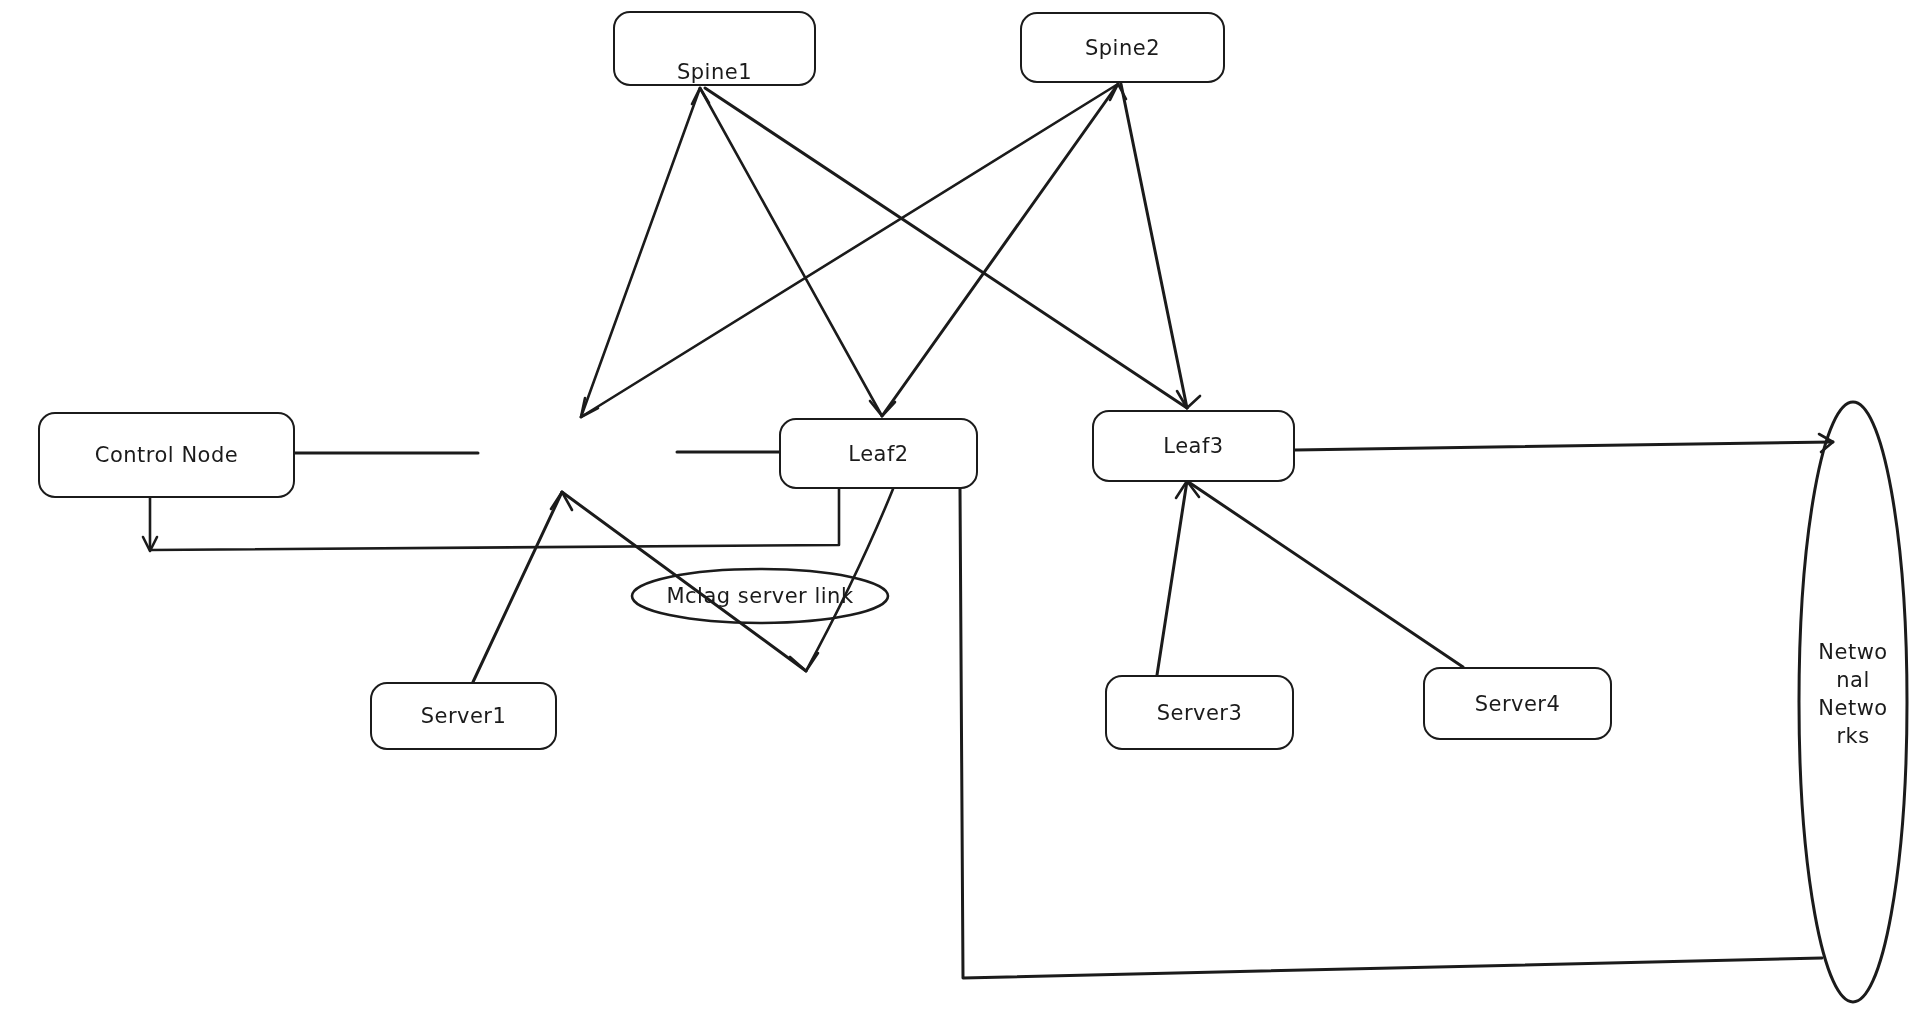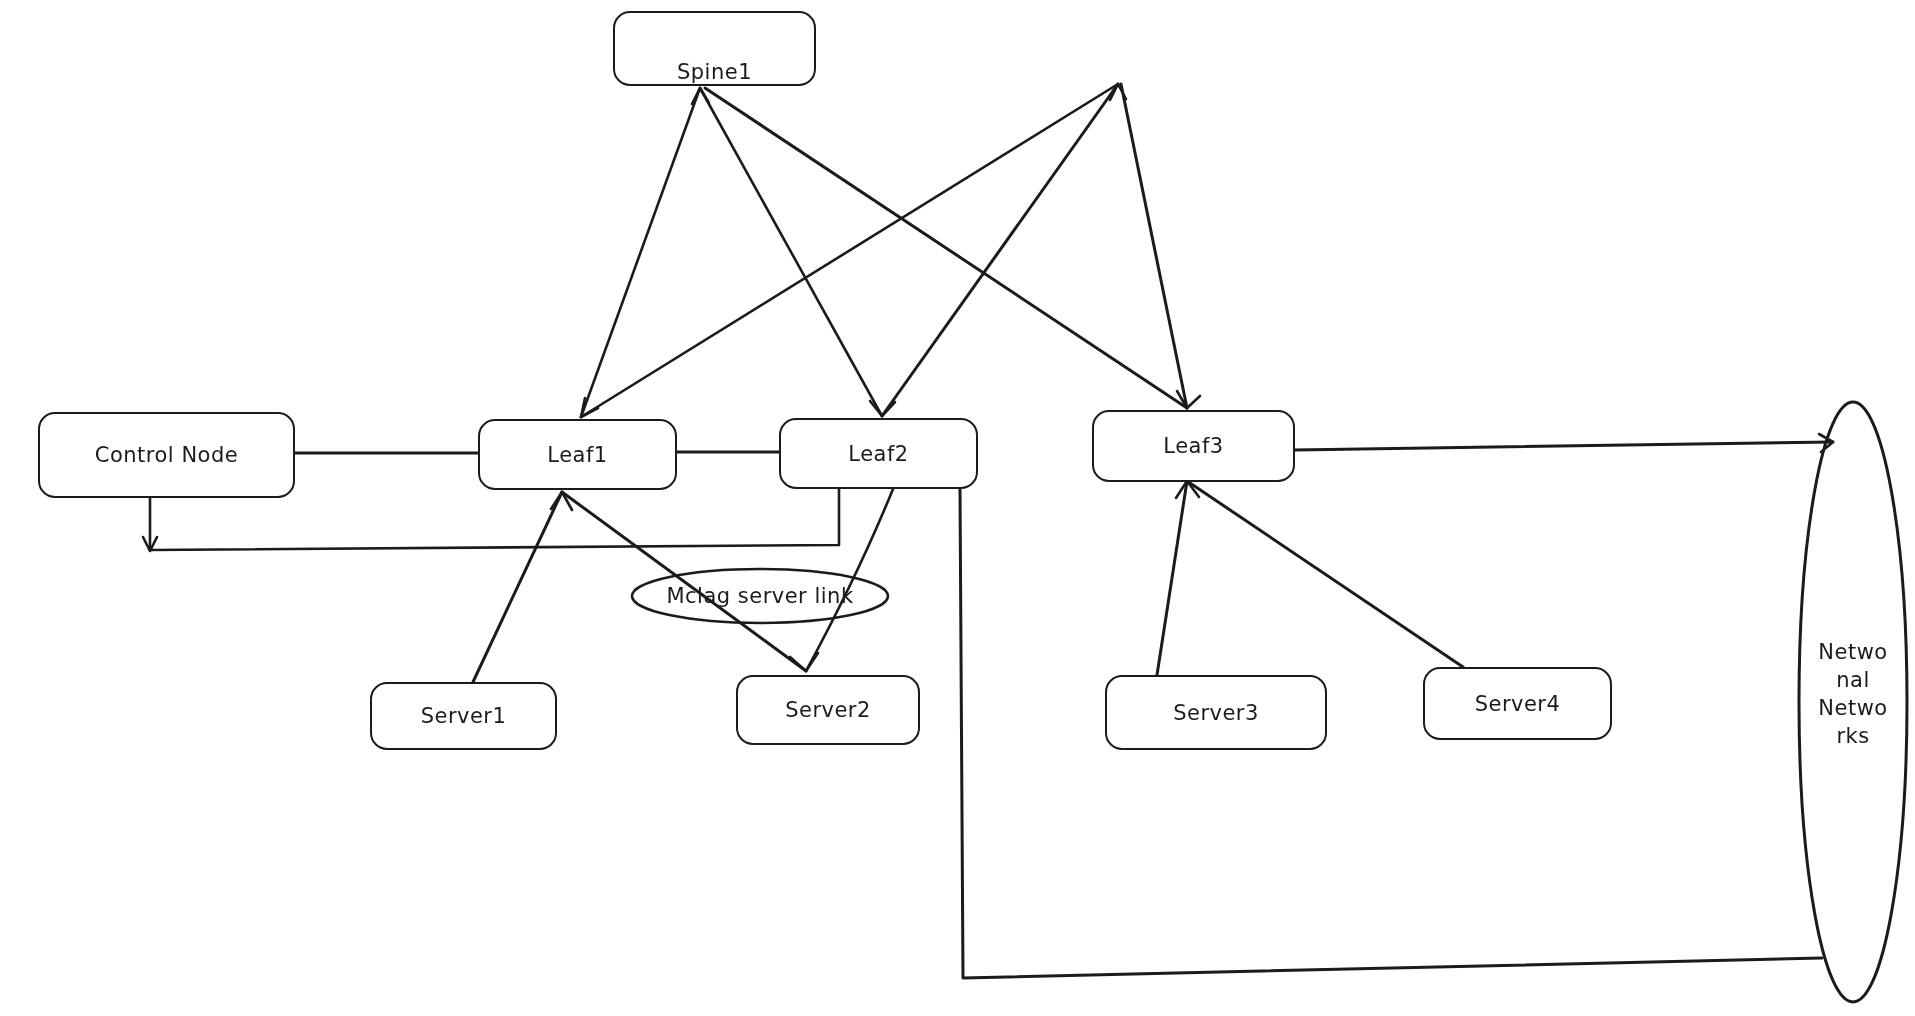--- a/index.html
+++ b/index.html
@@ -85,46 +85,43 @@
     </g>
 
     <ellipse cx="760" cy="596" rx="128" ry="27" fill="none" stroke="#1b1b1b" stroke-width="2.6"></ellipse>
     <ellipse cx="1853" cy="702" rx="54" ry="300" fill="none" stroke="#1b1b1b" stroke-width="3"></ellipse>
   </svg>
 
   <div class="node" style="left:613px;top:11px;width:203px;height:75px;align-items:flex-end;">
     <span>Spine1</span>
   </div>
 
+  <div class="node" style="left:1020px;top:12px;width:205px;height:71px;">
+    <span>Spine2</span>
+  </div>
 
   <div class="node" style="left:10px;top:412px;width:257px;height:86px;margin-left:28px;">
     <span>Control Node</span>
   </div>
 
-  <div class="node" style="left:478px;top:419px;width:199px;height:71px;">
-    <span>Leaf1</span>
-  </div>
 
   <div class="node" style="left:779px;top:418px;width:199px;height:71px;">
     <span>Leaf2</span>
   </div>
 
   <div class="node" style="left:1092px;top:410px;width:203px;height:72px;">
     <span>Leaf3</span>
   </div>
 
   <div class="node" style="left:370px;top:682px;width:187px;height:68px;">
     <span>Server1</span>
   </div>
 
-  <div class="node" style="left:736px;top:675px;width:184px;height:70px;">
-    <span>Server2</span>
-  </div>
 
-  <div class="node" style="left:1105px;top:675px;width:222px;height:75px;">
+  <div class="node" style="left:1105px;top:675px;width:189px;height:75px;">
     <span>Server3</span>
   </div>
 
   <div class="node" style="left:1423px;top:667px;width:189px;height:73px;">
     <span>Server4</span>
   </div>
 
   <div class="floating-label" style="left:640px;top:580px;width:240px;height:32px;">
     <span>Mclag server link</span>
   </div>

